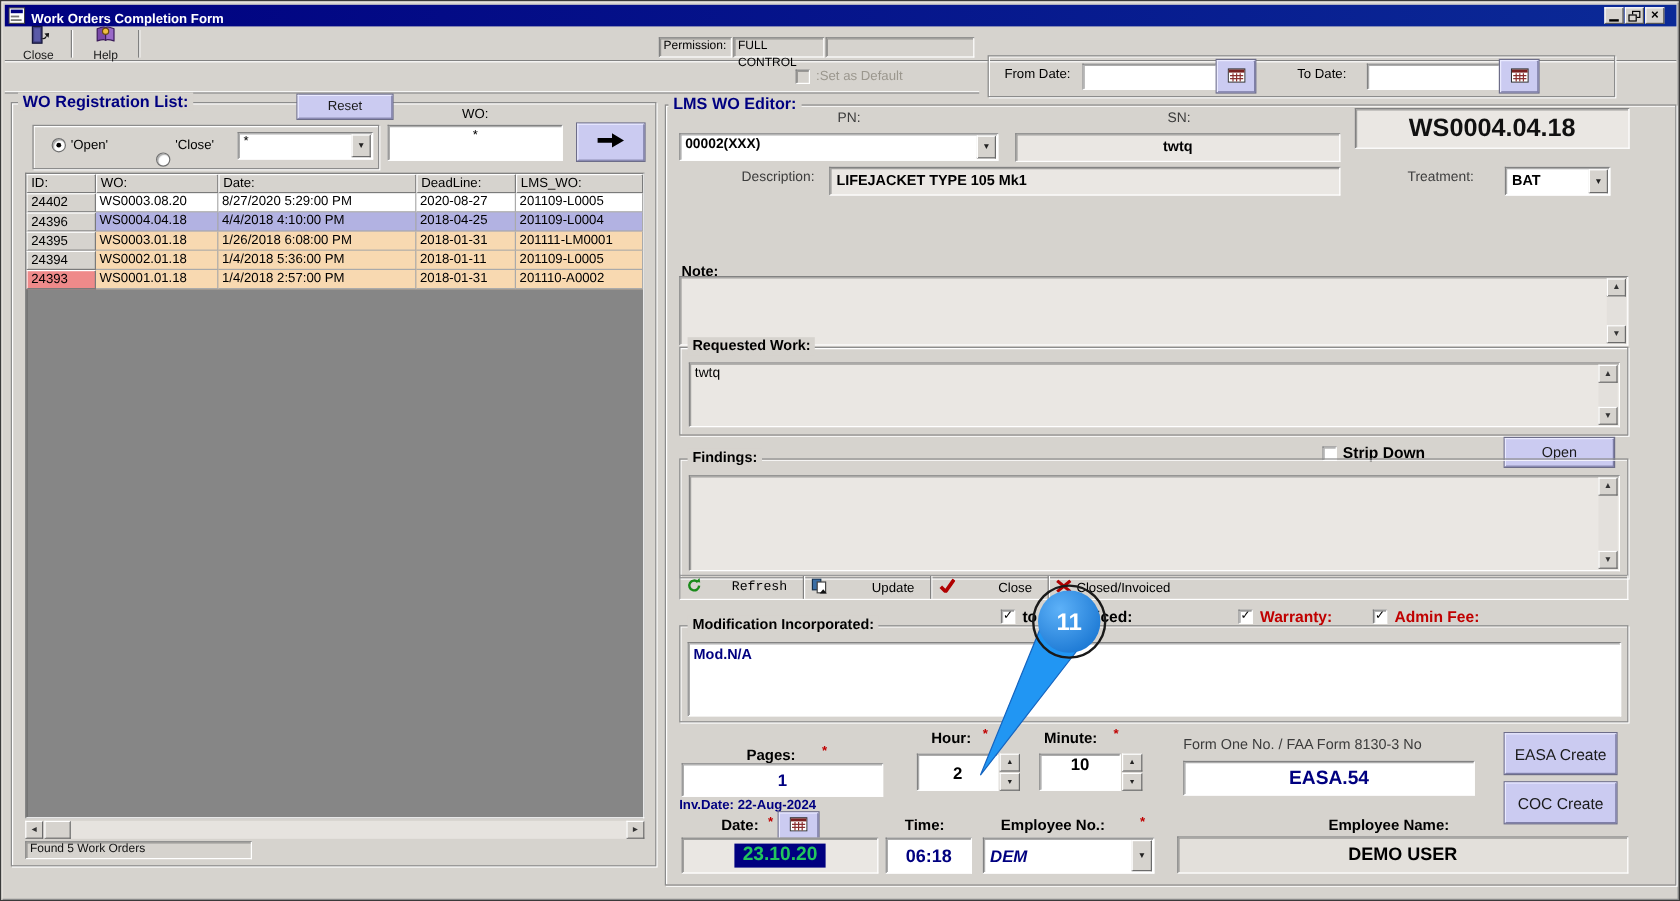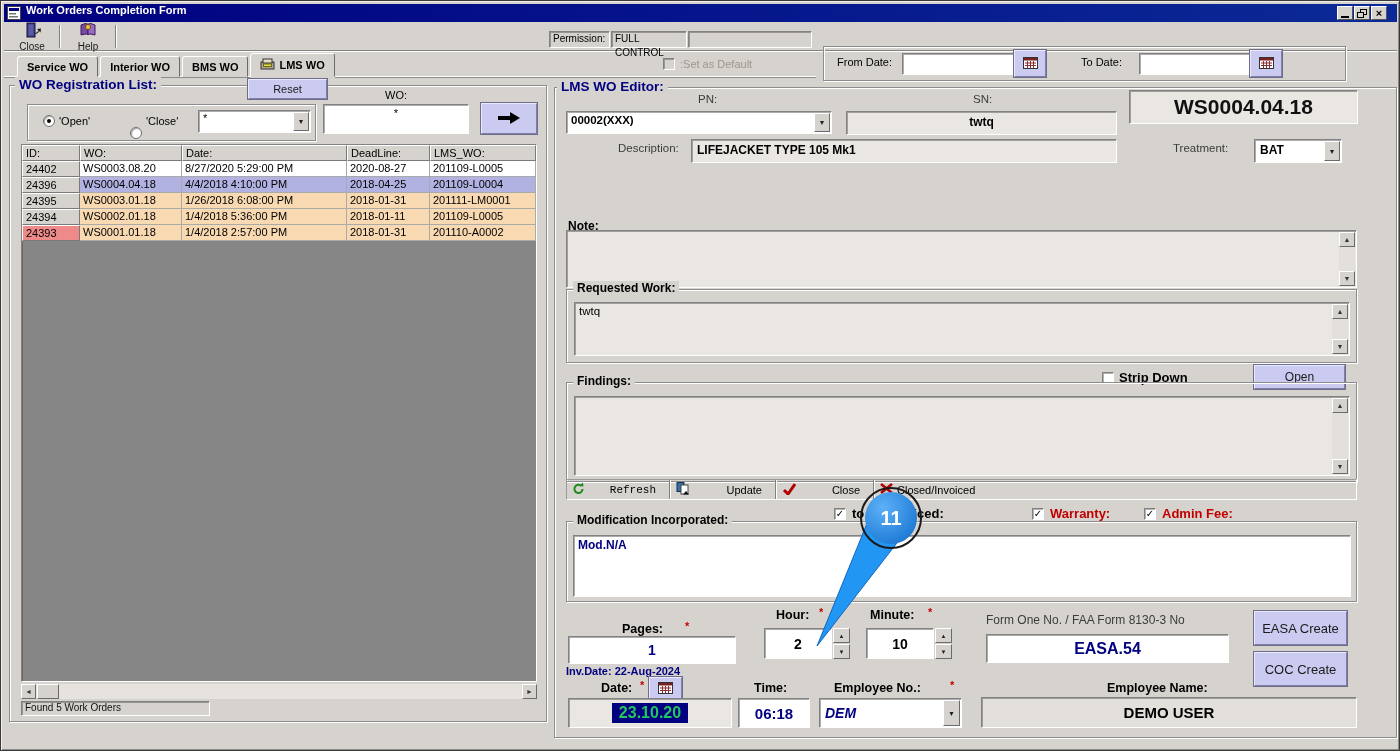--- a/index.html
+++ b/index.html
@@ -47,21 +47,21 @@
   .idred { background:#ef8a8a !important; }
   .toolbtn { display:flex; flex-direction:column; align-items:center; justify-content:center; gap:1px; font-size:10px; color:#1a1a1a; }
   .seglabel { margin-left:auto; margin-right:8px; }
   .actseg { display:flex; align-items:center; padding:0 5px; }
 </style>
 </head>
 <body>
 
 <div id="screen">
 
-  <div class="a" style="left:3px;top:3px;width:1393px;height:18px;background:linear-gradient(90deg,#000080,#0b2a97);display:flex;align-items:flex-start;padding:0 2px;">
+  <div class="a" style="left:3px;top:3px;width:1393px;height:18px;background:linear-gradient(90deg,#000080,#0b2a97);display:flex;align-items:flex-end;padding:0 2px;">
     <span class="a" style="left:3px;top:2px;">
       <svg width="14" height="14">
           <rect x="0.5" y="0.5" width="13" height="13" fill="#ffffff" stroke="#444"></rect>
           <rect x="2" y="2" width="10" height="3" fill="#000080"></rect>
           <rect x="2" y="7" width="7" height="1.5" fill="#777"></rect>
           <rect x="2" y="10" width="9" height="1.5" fill="#777"></rect>
         </svg>
     </span>
     <span style="color:#fff;font-weight:bold;font-size:11px;margin-left:20px;">Work Orders Completion Form</span>
     <span class="a" style="left:1333px;top:2px;width:16px;height:14px;background:#d6d3ce;border:1px solid;border-color:#fff #555 #555 #fff;">
@@ -104,41 +104,20 @@
 
   <div class="a sunken" style="left:548px;top:30px;width:61px;height:17px;font-size:10px;line-height:14px;padding-left:3px;">
     <span>Permission:</span>
   </div>
   <div class="a sunken" style="left:610px;top:30px;width:76px;height:17px;font-size:10px;line-height:14px;padding-left:3px;">
     <span>FULL CONTROL</span>
   </div>
   <div class="a sunken" style="left:687px;top:30px;width:124px;height:17px;"></div>
 
   <div class="a" style="left:3px;top:75px;width:812px;height:2px;border-top:1px solid #ffffff;border-bottom:1px solid #8c8c8c;"></div>
-  <div class="a" style="left:16px;top:52px;height:24px;display:flex;align-items:flex-end;gap:2px;">
-    <div class="tab">
-        <span>Service WO</span>
-      </div>
-    <div class="tab">
-        <span>Interior WO</span>
-      </div>
-    <div class="tab">
-        <span>BMS WO</span>
-      </div>
-    <div class="tab active">
-      <span>
-        <svg width="15" height="12">
-            <rect x="1" y="4" width="13" height="7" fill="#b0a890" stroke="#333"></rect>
-            <rect x="3" y="1" width="9" height="4" fill="#e8e0c0" stroke="#333"></rect>
-            <rect x="3.5" y="6" width="8" height="2.5" fill="#e8d850" stroke="#6a6a10"></rect>
-          </svg>
-      </span>
-      <span>LMS WO</span>
-    </div>
-  </div>
 
   <div class="a cb off disabled" style="left:662px;top:57px;"></div>
   <span class="a" style="left:679px;top:57px;color:#9b978e;">:Set as Default</span>
 
   <div class="a groupbox" style="left:822px;top:45px;width:523px;height:35px;"></div>
   <span class="a" style="left:836px;top:55px;">From Date:</span>
   <div class="a sunken field" style="left:901px;top:52px;width:112px;height:22px;">
     <span></span>
   </div>
   <div class="a lavbtn" style="left:1013px;top:49px;width:32px;height:27px;">
@@ -421,21 +400,21 @@
     <span class="spinb">
         <span>▲</span>
       </span>
     <span class="spinb">
         <span>▼</span>
       </span>
   </div>
 
   <span class="a bold" style="left:869px;top:607px;font-size:12.5px;">Minute:</span>
   <span class="a red bold" style="left:927px;top:605px;">*</span>
-  <div class="a sunken field" style="left:865px;top:627px;width:68px;height:31px;display:flex;align-items:center;justify-content:center;">
+  <div class="a sunken field" style="left:865px;top:627px;width:68px;height:31px;display:flex;justify-content:center;">
     <span class="bold" style="font-size:14px;">10</span>
   </div>
   <div class="a spincol" style="left:934px;top:627px;width:17px;height:31px;">
     <span class="spinb">
         <span>▲</span>
       </span>
     <span class="spinb">
         <span>▼</span>
       </span>
   </div>

